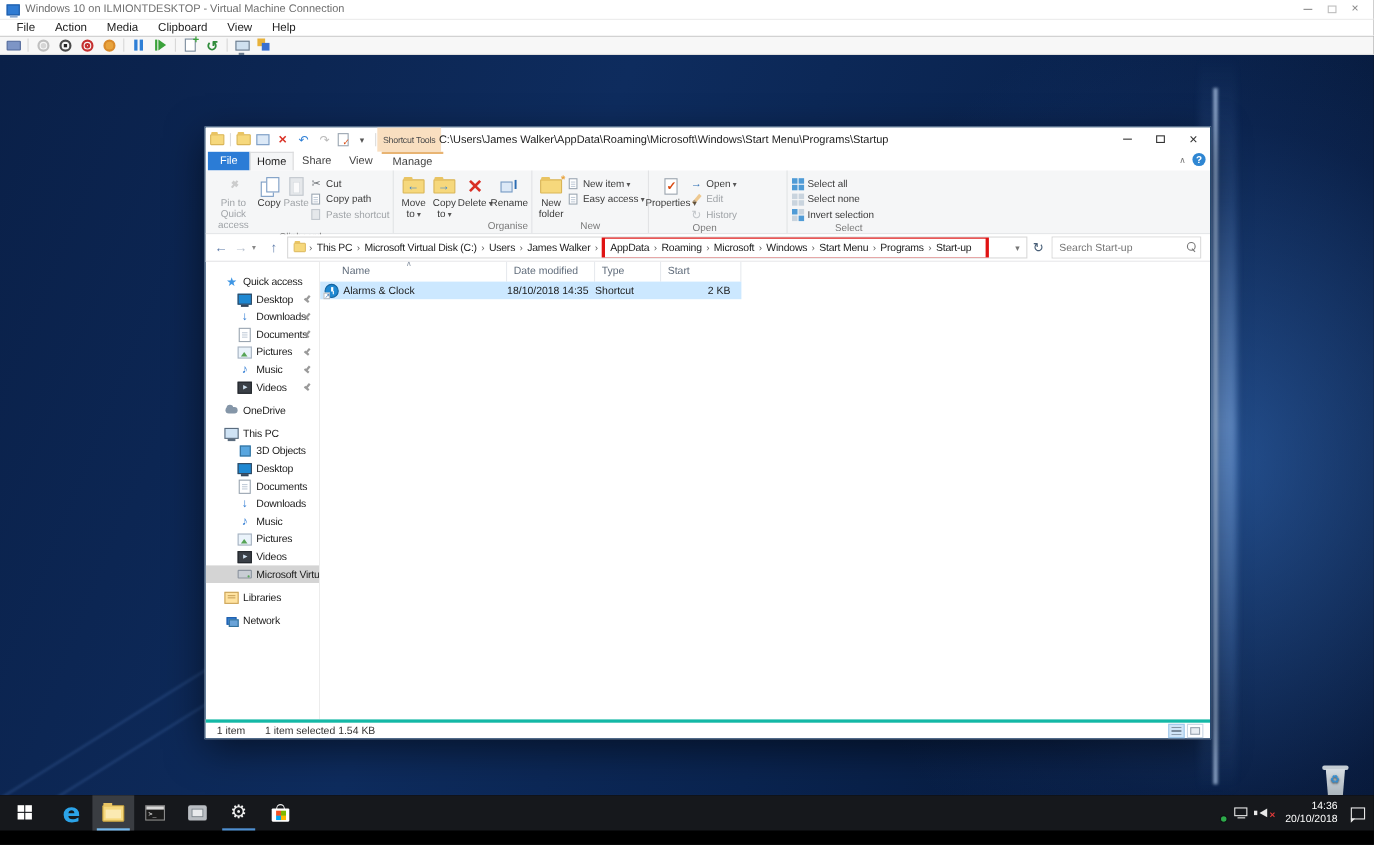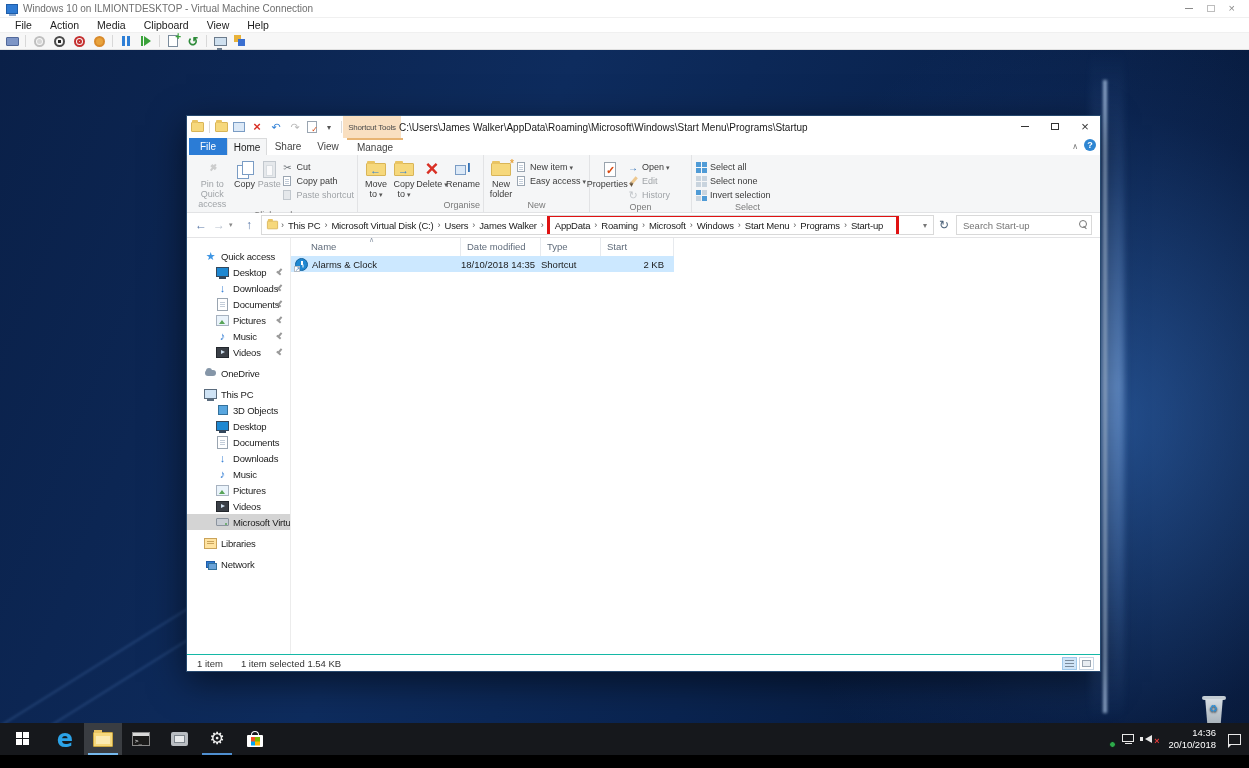--- a/index.html
+++ b/index.html
@@ -198,21 +198,21 @@
   .sortup::after{content:"∧";}
   .frow{position:absolute;left:0;top:18px;width:383px;height:16px;display:flex;align-items:center;background:#cce8ff;font-size:9.5px;color:#1b1b1b;}
   .fc1{width:170px;display:flex;align-items:center;padding-left:4px;text-align:center;}
   .fc2{width:80px;} .fc3{width:60px;} .fc4{width:73px;text-align:right;padding-right:10px;}
   .clockic{width:13px;height:13px;position:relative;margin-right:4px;flex:none;}
   .clockic::before{content:"";position:absolute;inset:0;border-radius:50%;background:#1e88d2;border:1px solid #14639e;}
   .clockic::after{content:"";position:absolute;left:6px;top:3px;width:1.5px;height:4px;background:#fff;box-shadow:1px 3px 0 -0.5px #fff;}
   .shortcut-arrow{position:absolute;left:-1px;bottom:-1px;width:6px;height:6px;background:#fff;border:1px solid #b5bcc4;}
   .shortcut-arrow::after{content:"↗";position:absolute;left:0px;top:-2px;font-size:6px;color:#2b6cb3;}
 
-  .x-status{position:absolute;left:0;bottom:0;right:0;height:17px;border-top:1px solid #14b8a6;background:#fff;
+  .x-status{position:absolute;left:0;bottom:0;right:0;height:17px;border-top:3px solid #14b8a6;background:#fff;
     display:flex;align-items:center;font-size:9.5px;color:#333;padding-left:10px;}
   .xs-sep{width:18px;}
   .view-toggles{margin-left:auto;display:flex;gap:2px;padding-right:6px;}
   .vt{width:15px;height:13px;border:1px solid #c8d6e4;display:flex;align-items:center;justify-content:center;}
   .vt.active{background:#cfe4f7;border-color:#9ec8ea;}
   .vt-lines{width:9px;height:7px;background:repeating-linear-gradient(#7a8b9c 0 1px,transparent 1px 3px);}
   .vt-thumb{width:9px;height:7px;border:1px solid #9aa5b1;background:#e8edf2;}
 
   
   .rbin{position:absolute;left:1186px;top:645px;width:56px;text-align:center;color:#fff;font-size:9.5px;text-shadow:0 1px 2px rgba(0,0,0,.8);}
@@ -505,21 +505,21 @@
               </div>
               <div class="btn-sm dis">
                 <span class="si2 g-hist icx"></span>
                 <span>History</span>
               </div>
             </div>
           </div>
           <div class="rg-label">Open</div>
         </div>
 
-        <div class="rg" style="width:112px;">
+        <div class="rg" style="width:112px;margin-left:24px;">
           <div class="rg-body">
             <div class="small-col">
               <div class="btn-sm">
                 <span class="si2">
                     <span class="grid4">
                       <i class="gb"></i>
                       <i class="gb"></i>
                       <i class="gb"></i>
                       <i class="gb"></i>
                     </span>

